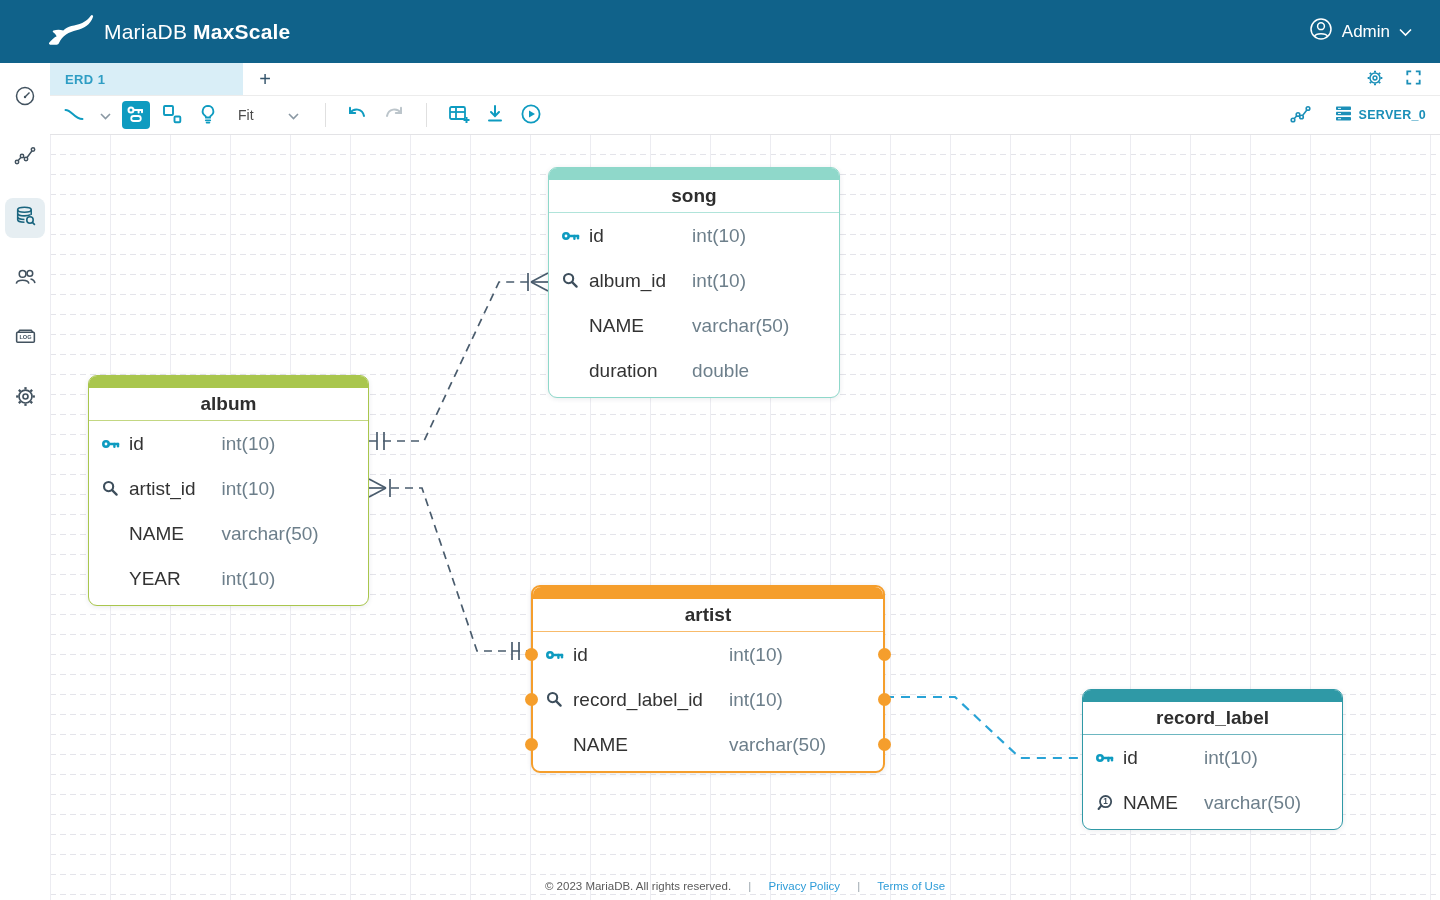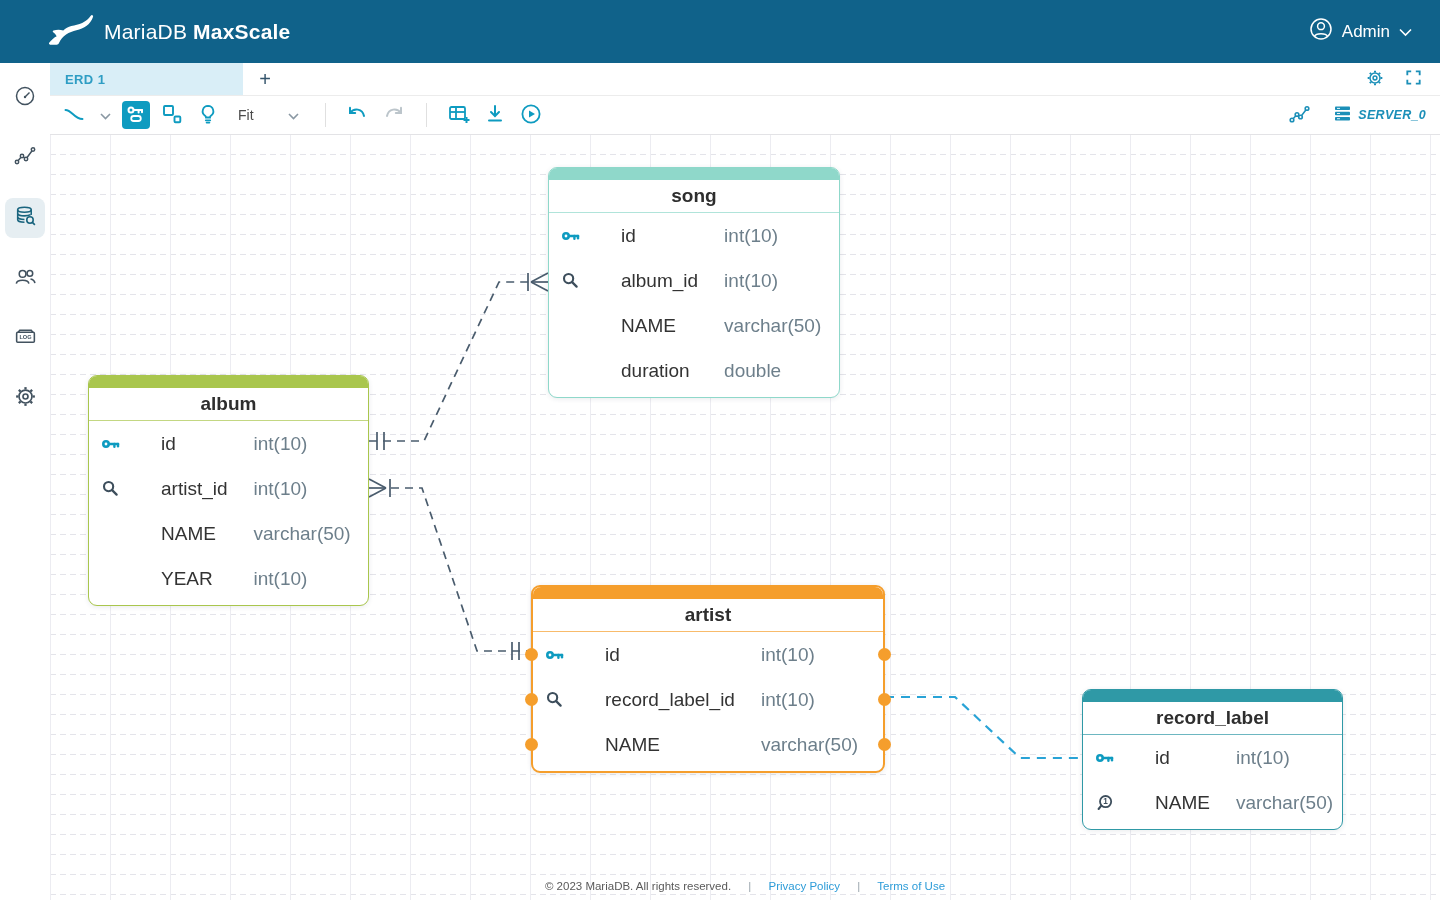--- a/index.html
+++ b/index.html
@@ -39,41 +39,41 @@
   .toolbar { position:absolute; left:50px; top:96px; width:1390px; height:39px; background:#fff;
              border-bottom:1px solid #e3e3e6; display:flex; align-items:center; padding:0 14px 0 10px; }
   .tool-group { display:flex; align-items:center; gap:8px; }
   .tool-btn { height:28px; min-width:28px; border:none; background:none; border-radius:4px;
               display:flex; align-items:center; justify-content:center; cursor:pointer; }
   .tool-btn.active { background:#0e9bc0; }
   .tool-divider { width:1px; height:24px; background:#e0e0e0; margin:0 10px; }
   .fit-select { display:flex; align-items:center; gap:34px; padding:0 8px; cursor:pointer; }
   .fit-label { font-size:14px; color:#4a4a4a; }
   .toolbar-spacer { flex:1; }
-  .server-chip { display:flex; align-items:center; gap:7px; margin-left:20px; cursor:pointer;font-style:italic; }
+  .server-chip { display:flex; align-items:center; gap:7px; margin-left:20px; cursor:pointer; }
   .server-label { color:#1b8fb8; font-size:12.5px; font-weight:700; letter-spacing:.3px; }
 
   
   .canvas { position:absolute; left:50px; top:135px; width:1390px; height:765px;
             background-color:#fff;
             background-image:
               repeating-linear-gradient(90deg, #ececf1 0px, #ececf1 1px, transparent 1px, transparent 60px),
               repeating-linear-gradient(90deg, transparent 0px, transparent 6px, #ffffff 6px, #ffffff 10px),
               repeating-linear-gradient(180deg, transparent 0px, transparent 19px, #e4e4ea 19px, #e4e4ea 20px);
             overflow:hidden; }
   .rel-layer { position:absolute; left:0; top:0; width:1390px; height:765px; }
 
   
   .erd-table { position:absolute; background:#fff; border-radius:9px;
                box-shadow:0 1px 5px rgba(40,60,80,.10); cursor:move; }
   .erd-band { height:12px; border-radius:8px 8px 0 0; }
   .erd-title { height:33px; display:flex; align-items:center; justify-content:center;
                font-size:19px; font-weight:700; color:#2e2e2e; }
   .erd-rows { display:grid; grid-template-columns:max-content auto; padding-bottom:4px; }
-  .cell { height:45px; display:flex; align-items:center; font-size:19px;gap:32px; }
+  .cell { height:45px; display:flex; align-items:center; font-size:19px; }
   .cell-name { padding-left:12px; padding-right:26px; color:#333; }
   .cell-type { color:#6d7f8b; padding-right:14px; }
   .row-icon { width:28px; display:flex; align-items:center; }
   .conn-dot { position:absolute; width:13px; height:13px; border-radius:50%;
               background:#f59e2c; cursor:crosshair; }
 
   
   .canvas-footer { position:absolute; left:0; bottom:8px; width:100%; text-align:center;
                    font-size:11.5px; color:#5a5a5a; }
   .canvas-footer .sep { color:#9aa5ad; margin:0 14px; }

